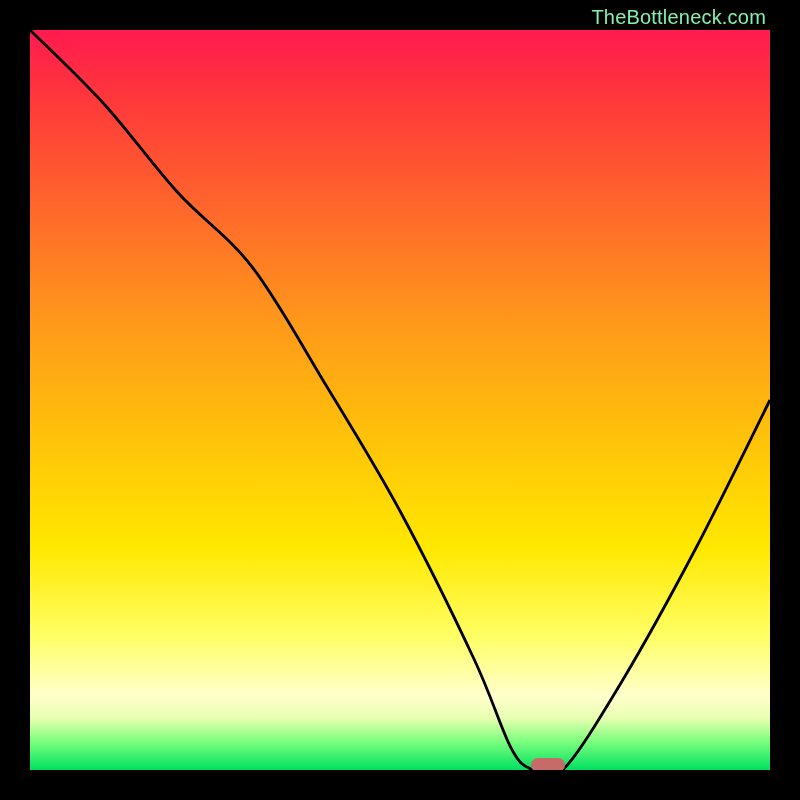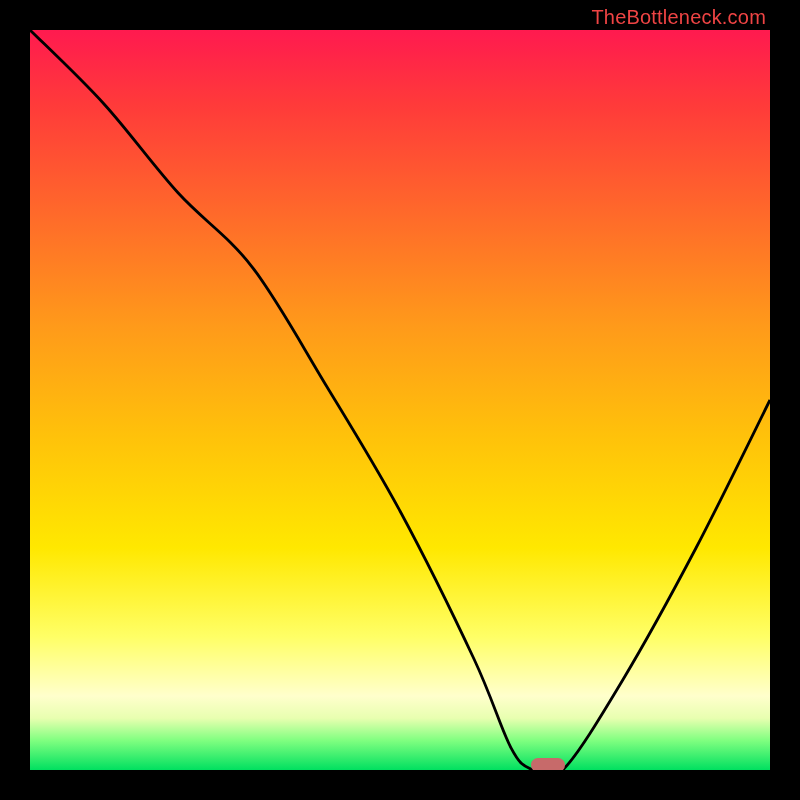--- a/index.html
+++ b/index.html
@@ -44,21 +44,21 @@
       #ffffcc 90%,
       #e8ffb0 93%,
       #80ff80 96%,
       #00e060 100%
     );
   }
   .watermark {
     position: absolute;
     top: 6px;
     right: 34px;
-    color: #ef4444;
+    color: #86efac;
     font-size: 20px;
     font-weight: 500;
     letter-spacing: 0.2px;
   }
   svg.curve {
     position: absolute;
     top: 0;
     left: 0;
     width: 100%;
     height: 100%;

